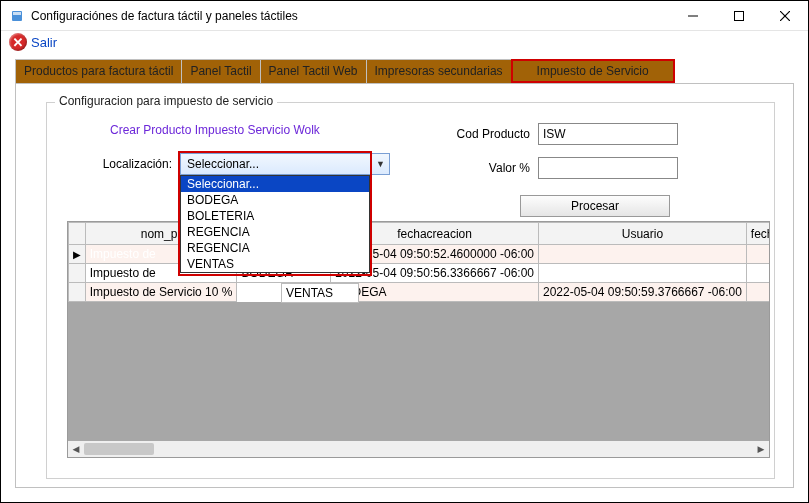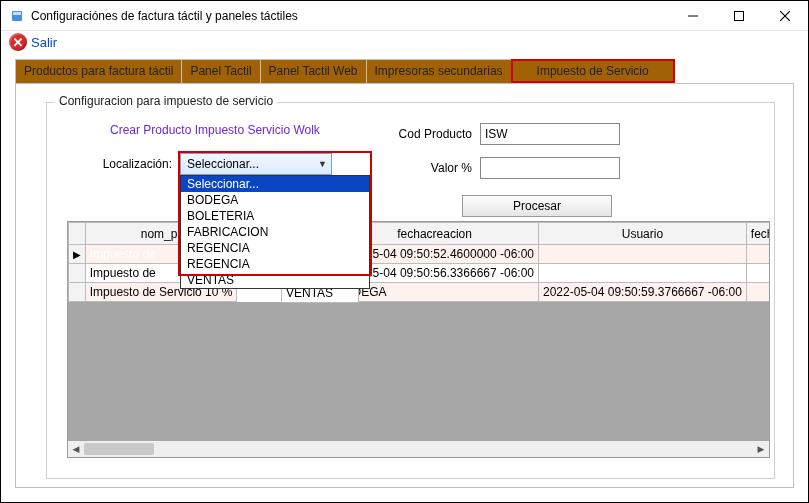--- a/index.html
+++ b/index.html
@@ -99,21 +99,21 @@
       display: flex;
       padding: 20px 30px 6px 55px;
       gap: 60px;
     }
     .leftcol, .rightcol { display: flex; flex-direction: column; gap: 12px; }
     .crear-title { font-size: 12px; color: #6d28d9; margin-bottom: 4px; padding-left: 8px;}
     .fieldpair { display: flex; align-items: center; gap: 8px; }
     .fieldlabel { font-size: 12px; color: #000; text-align: right; }
     .combo-wrap {
       position: relative;
-      width: 152px;
+      width: 210px;
     }
     .combo {
       width: 100%;
       height: 22px;
       border: 1px solid #7a9fd4;
       background: linear-gradient(#f1f7fe, #dbeafe);
       display: flex; align-items: center; justify-content: space-between;
       padding: 0 4px 0 6px;
       font-size: 12px;
       cursor: pointer;
@@ -294,21 +294,20 @@
           <span class="fieldlabel" style="width:70px;">Localización:</span>
           <div class="combo-wrap">
             <div class="combo">
               <span>Seleccionar...</span>
               <span class="combo-arrow">▼</span>
             </div>
             <div class="dropdown">
               <div class="dropdown-item selected">Seleccionar...</div>
               <div class="dropdown-item">BODEGA</div>
               <div class="dropdown-item">BOLETERIA</div>
-              <div class="dropdown-item">FABRICACION</div>
               <div class="dropdown-item">REGENCIA</div>
               <div class="dropdown-item">REGENCIA</div>
               <div class="dropdown-item">VENTAS</div>
             </div>
             <div class="combo-highlight-full"></div>
           </div>
         </div>
       </div>
 
       <div class="rightcol">

